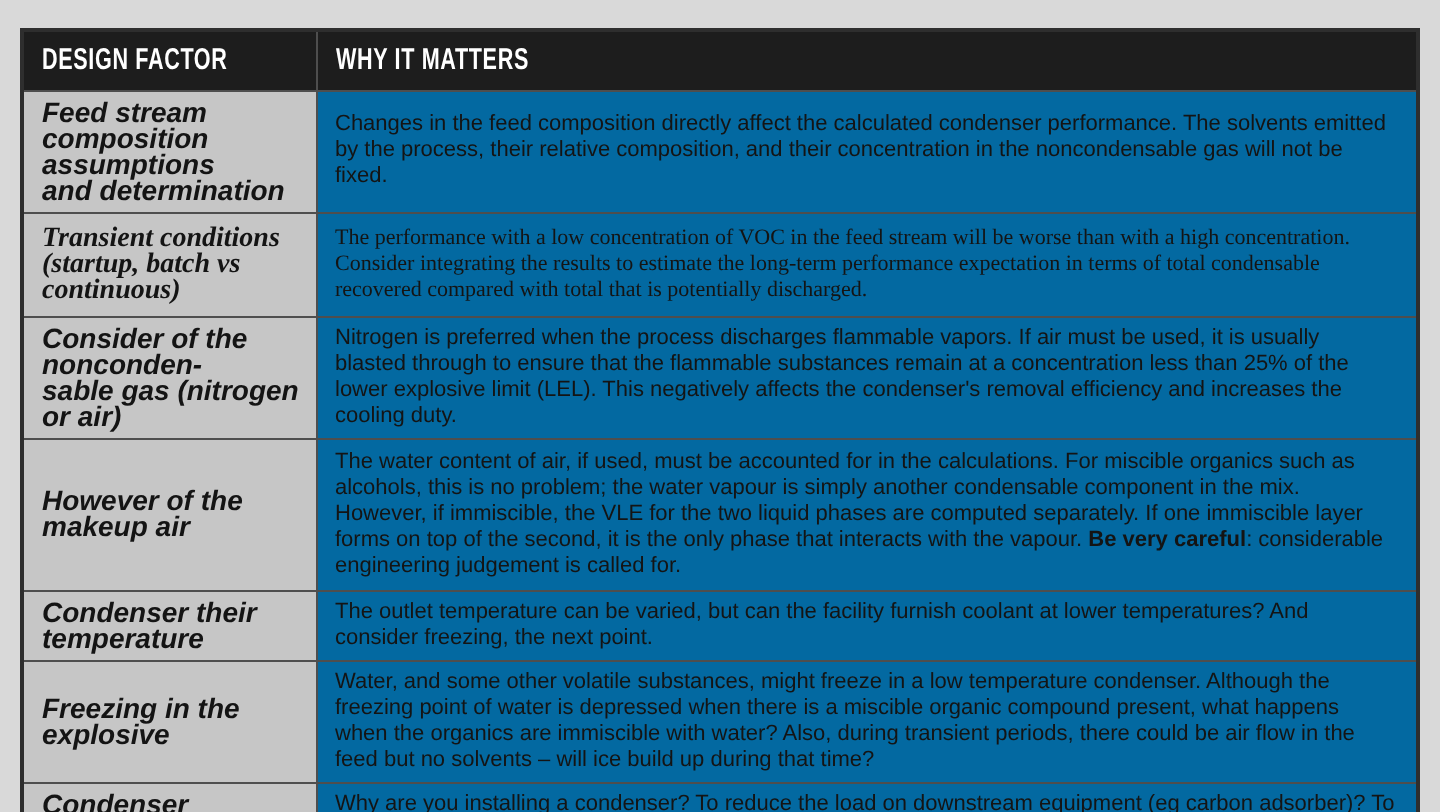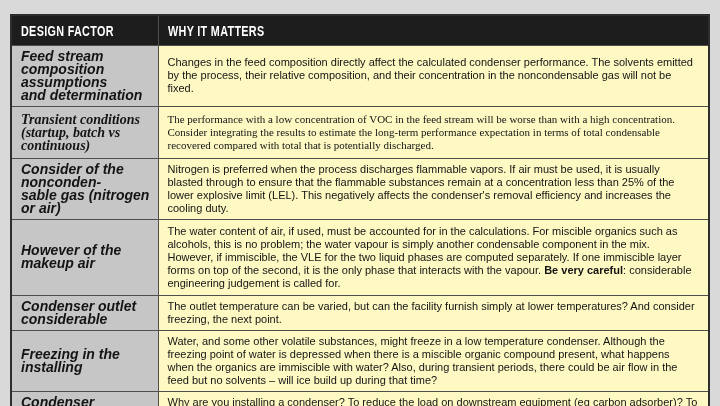--- a/index.html
+++ b/index.html
@@ -54,21 +54,21 @@
     background: #c6c6c6;
     color: #141414;
     font-weight: bold;
     font-style: italic;
     font-size: 14px;
     line-height: 13px;
     padding: 4px 6px 4px 9px;
     white-space: pre-line;
   }
   td.why {
-    background: #fef9c3;
+    background: #0369a1;
     color: #141414;
     font-size: 11px;
     line-height: 13px;
     padding: 4px 10px 4px 9px;
   }
   td.why b { font-weight: bold; margin-top: 41px; }
   tr.r1 { height: 44px; }
   tr.r2 { height: 52px; font-family: Liberation Serif, serif; }
   tr.r3 { height: 43px; }
   tr.r4 { height: 76px; }
@@ -110,25 +110,25 @@
       <tr class="r3">
         <td class="factor">Consider of the nonconden-
 sable gas (nitrogen or air)</td>
         <td class="why">Nitrogen is preferred when the process discharges flammable vapors. If air must be used, it is usually blasted through to ensure that the flammable substances remain at a concentration less than 25% of the lower explosive limit (LEL). This negatively affects the condenser's removal efficiency and increases the cooling duty.</td>
       </tr>
       <tr class="r4">
         <td class="factor">However of the makeup air</td>
         <td class="why"><span>The water content of air, if used, must be accounted for in the calculations. For miscible organics such as alcohols, this is no problem; the water vapour is simply another condensable component in the mix. However, if immiscible, the VLE for the two liquid phases are computed separately. If one immiscible layer forms on top of the second, it is the only phase that interacts with the vapour. </span><b>Be very careful</b><span>: considerable engineering judgement is called for.</span></td>
       </tr>
       <tr class="r5">
-        <td class="factor">Condenser outlet considerable</td>
-        <td class="why">The outlet temperature can be varied, but can the facility furnish simply at lower temperatures? And consider freezing, the next point.</td>
+        <td class="factor">Condenser their temperature</td>
+        <td class="why">The outlet temperature can be varied, but can the facility furnish coolant at lower temperatures? And consider freezing, the next point.</td>
       </tr>
       <tr class="r6">
-        <td class="factor">Freezing in the installing</td>
+        <td class="factor">Freezing in the explosive</td>
         <td class="why">Water, and some other volatile substances, might freeze in a low temperature condenser. Although the freezing point of water is depressed when there is a miscible organic compound present, what happens when the organics are immiscible with water? Also, during transient periods, there could be air flow in the feed but no solvents – will ice build up during that time?</td>
       </tr>
       <tr class="r7">
         <td class="factor">Condenser performance
 promises</td>
         <td class="why">Why are you installing a condenser? To reduce the load on downstream equipment (eg carbon adsorber)? To satisfy a regulatory requirement (and is that annual total emission limit or a minute-by-minute ceiling)? To recover solvents for reuse?</td>
       </tr>
     </tbody>
   </table>
 </div>

